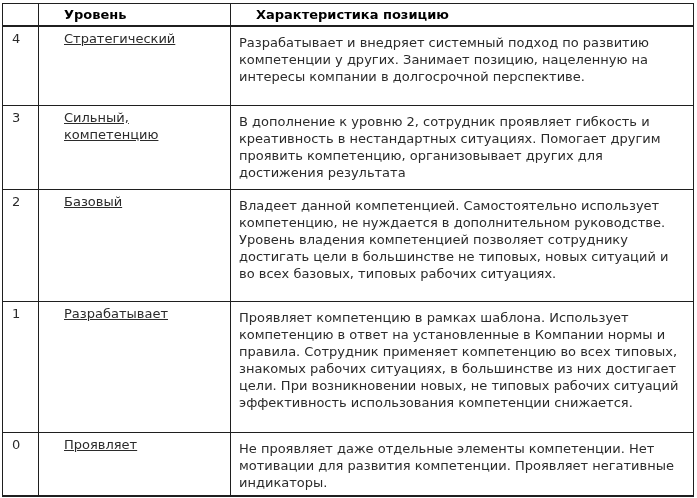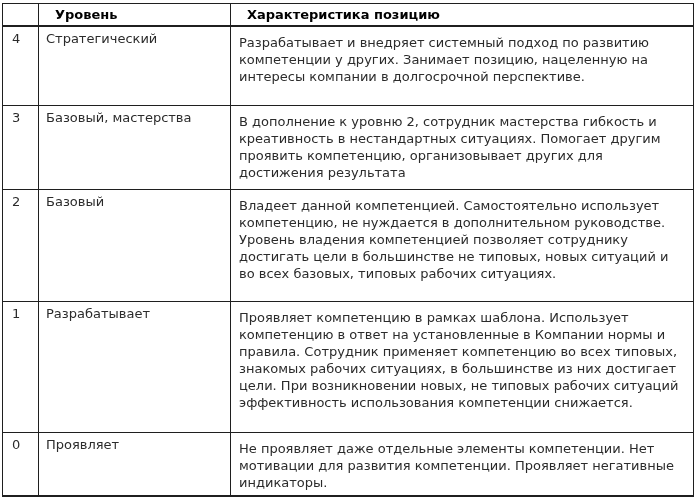--- a/index.html
+++ b/index.html
@@ -30,25 +30,25 @@
   table.levels col.c-desc  { width: 463px; }
   table.levels th, table.levels td {
     border: 1px solid #1f1f1f;
     vertical-align: top;
     text-align: left;
     box-sizing: border-box;
   }
   table.levels thead th {
     font-weight: bold;
     color: #000000;
-    padding: 2px 8px 2px 16px;
+    padding: 2px 8px 2px 25px;
     border-bottom: 2px solid #1f1f1f;
   }
   td.num   { padding: 3px 4px 3px 9px; }
-  td.level { padding: 3px 8px 3px 7px; }
+  td.level { padding: 3px 8px 3px 25px; text-decoration: underline; }
   td.desc  { padding: 7px 10px 4px 8px; }
   tr.r-head { height: 21px; }
   tr.r-4 { height: 79px; }
   tr.r-3 { height: 84px; }
   tr.r-2 { height: 112px; }
   tr.r-1 { height: 131px; }
   tr.r-0 { height: 61px; }
 </style>
 </head>
 <body>
@@ -68,22 +68,22 @@
       </tr>
     </thead>
     <tbody>
       <tr class="r-4">
         <td class="num">4</td>
         <td class="level">Стратегический</td>
         <td class="desc">Разрабатывает и внедряет системный подход по развитию компетенции у других. Занимает позицию, нацеленную на интересы компании в долгосрочной перспективе.</td>
       </tr>
       <tr class="r-3">
         <td class="num">3</td>
-        <td class="level">Базовый, мастерства</td>
-        <td class="desc">В дополнение к уровню 2, сотрудник мастерства гибкость и креативность в нестандартных ситуациях. Помогает другим проявить компетенцию, организовывает других для достижения результата</td>
+        <td class="level">Сильный, компетенцию</td>
+        <td class="desc">В дополнение к уровню 2, сотрудник проявляет гибкость и креативность в нестандартных ситуациях. Помогает другим проявить компетенцию, организовывает других для достижения результата</td>
       </tr>
       <tr class="r-2">
         <td class="num">2</td>
         <td class="level">Базовый</td>
         <td class="desc">Владеет данной компетенцией. Самостоятельно использует компетенцию, не нуждается в дополнительном руководстве. Уровень владения компетенцией позволяет сотруднику достигать цели в большинстве не типовых, новых ситуаций и во всех базовых, типовых рабочих ситуациях.</td>
       </tr>
       <tr class="r-1">
         <td class="num">1</td>
         <td class="level">Разрабатывает</td>
         <td class="desc">Проявляет компетенцию в рамках шаблона. Использует компетенцию в ответ на установленные в Компании нормы и правила. Сотрудник применяет компетенцию во всех типовых, знакомых рабочих ситуациях, в большинстве из них достигает цели. При возникновении новых, не типовых рабочих ситуаций эффективность использования компетенции снижается.</td>

